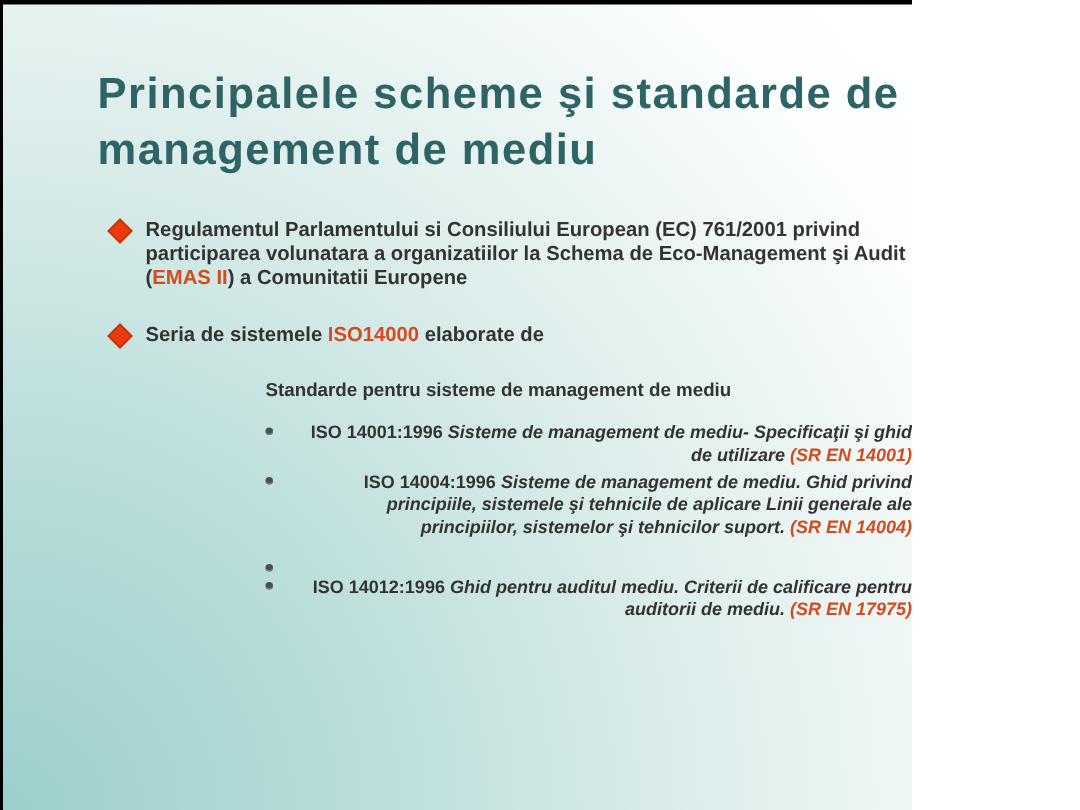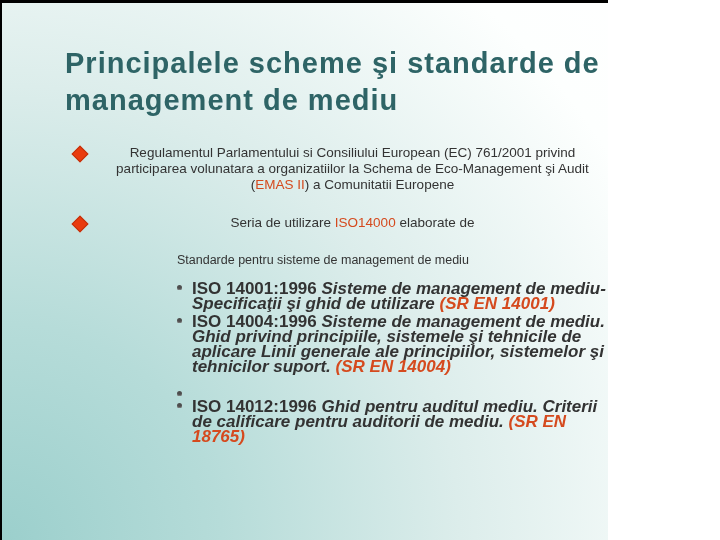--- a/index.html
+++ b/index.html
@@ -31,49 +31,49 @@
   .diamond {
     width: 10px; height: 10px;
     background: #e93b0e;
     transform: rotate(45deg);
     border: 1px solid #c22f0a;
   }
   .bullet-text {
     width: 572px;
     font-size: 13.5px;
     line-height: 16px;
-    font-weight: normal;
+    font-weight: bold;
     color: #333333;
-    text-align: center;
   }
   .accent { color: #d54a1e; }
   .groups { padding-left: 175px; }
   .group-header {
     font-size: 12.5px;
     line-height: 15px;
-    font-weight: normal;
+    font-weight: bold;
     color: #333333;
   }
   .group-header.first { margin-top: 6px; }
   .group-header.second { margin-top: 17px; }
   .items { margin-top: 13px; }
   .item-row { display: flex; margin-bottom: 3px; }
   .dot-cell { width: 15px; flex: 0 0 15px; padding-top: 4px; }
   .dot {
     width: 5px; height: 5px;
     border-radius: 50%;
     background: #4d4d4d;
     box-shadow: inset 0 -1px 0 #7a7a7a;
   }
   .item-text {
     width: 478px;
-    font-size: 17px;
+    font-size: 12px;
     line-height: 15px;
     font-weight: bold;
     color: #333333;
+    text-align: right;
   }
   .item-text .desc, .item-text .ref { font-style: italic; }
   .item-text .ref { color: #d54a1e; }
 </style>
 </head>
 <body>
 
 <div class="stage">
 
   <div class="title">Principalele scheme şi standarde de
@@ -85,21 +85,21 @@
       <div class="diamond-cell">
         <div class="diamond"></div>
       </div>
       <div class="bullet-text"><span>Regulamentul Parlamentului si Consiliului European (EC) 761/2001 privind participarea volunatara a organizatiilor la Schema de Eco-Management şi Audit (</span><span class="accent">EMAS II</span><span>) a Comunitatii Europene</span></div>
     </div>
 
     <div class="bullet-row">
       <div class="diamond-cell">
         <div class="diamond"></div>
       </div>
-      <div class="bullet-text"><span>Seria de utilizare </span><span class="accent">ISO14000</span><span> elaborate de</span></div>
+      <div class="bullet-text"><span>Seria de sistemele </span><span class="accent">ISO14000</span><span> elaborate de</span></div>
     </div>
   </div>
 
   <div class="groups">
 
     <div class="group-header first">Standarde pentru sisteme de management de mediu</div>
 
     <div class="items">
       <div class="item-row">
         <div class="dot-cell">
@@ -119,18 +119,18 @@
     <div class="items">
       <div class="item-row">
         <div class="dot-cell">
             <div class="dot"></div>
           </div>
       </div>
       <div class="item-row">
         <div class="dot-cell">
             <div class="dot"></div>
           </div>
-        <div class="item-text"><span class="iso">ISO 14012:1996</span> <span class="desc">Ghid pentru auditul mediu. Criterii de calificare pentru auditorii de mediu.</span> <span class="ref">(SR EN 18765)</span></div>
+        <div class="item-text"><span class="iso">ISO 14012:1996</span> <span class="desc">Ghid pentru auditul mediu. Criterii de calificare pentru auditorii de mediu.</span> <span class="ref">(SR EN 17975)</span></div>
       </div>
     </div>
   </div>
 
 </div>
 
 </body></html>

